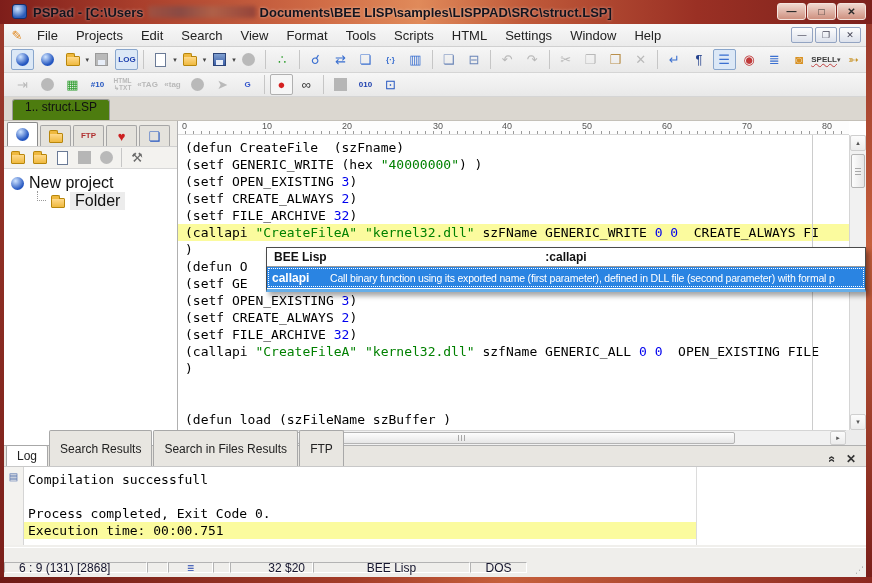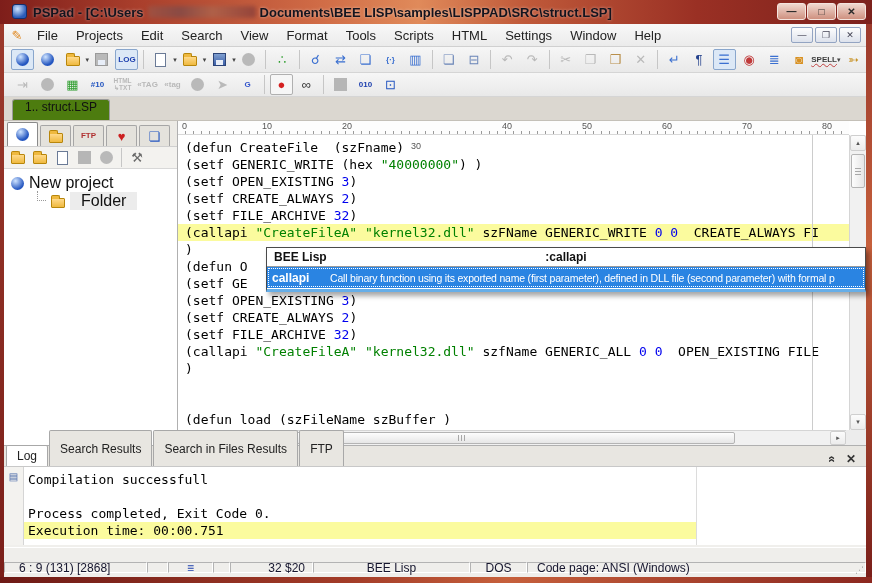--- a/index.html
+++ b/index.html
@@ -68,21 +68,21 @@
   .sbtabs .tbi{width:31px;min-width:31px;height:21px;border:1px solid #a6a6a6;border-bottom:none;
     border-radius:2px 2px 0 0;background:#e4e2dc;margin:0 1px}
   .sbtabs .tbi.active{background:#fff;height:24px;border-color:#8a8a8a}
   .sbtools{height:22px;display:flex;align-items:center;padding-left:3px;border-bottom:1px solid #d8d8d8;background:#f3f2ef}
   .sbtools .tbi{min-width:20px;height:18px}
   .tree{padding:5px 2px;font-size:16px;color:#111}
   .tree-item{display:flex;align-items:center;height:18px;gap:5px;padding-left:5px}
   .tree-item.child{padding-left:20px}
   .tree-elbow{width:9px;height:10px;border-left:1px dotted #999;border-bottom:1px dotted #999;margin:-8px 0 2px 11px}
   .tree-ball{width:13px;height:13px;border-radius:50%;background:radial-gradient(circle at 35% 30%,#cfe4ff,#2456c0 70%)}
-  .tree-label.sel{background:#ececec;padding:0 11px}
+  .tree-label.sel{background:#ececec;padding:0 5px}
 
   
   .editor{position:absolute;left:178px;top:121px;width:688px;height:324px;background:#fff}
   .ruler{position:absolute;left:0;top:0;right:17px;height:14px;background:#fdfdfd;border-bottom:1px solid #d8d8d8;
     background-image:repeating-linear-gradient(90deg,#9a9a9a 0 1px,transparent 1px 8px);
     background-size:100% 3px;background-position:7px 100%;background-repeat:no-repeat}
   .rnum{position:absolute;top:0;font-size:9px;color:#555;transform:translateX(-3px)}
   .code{position:absolute;left:0;top:14px;right:17px;bottom:15px;overflow:hidden;
     font-family:"DejaVu Sans Mono",monospace;font-size:13px;line-height:17px;padding-top:4px;color:#000}
   .cline{height:17px;white-space:pre;padding-left:7px}
@@ -397,21 +397,21 @@
       <span class="tree-label sel">Folder</span>
     </div>
   </div>
 </div>
 
 <div class="editor">
   <div class="ruler">
       <span class="rnum" style="left: 7px;">0</span>
       <span class="rnum" style="left: 87px;">10</span>
       <span class="rnum" style="left: 167px;">20</span>
-      <span class="rnum" style="left: 236px; margin-top: 20px;">30</span>
+      <span class="rnum" style="left: 258px;">30</span>
       <span class="rnum" style="left: 327px;">40</span>
       <span class="rnum" style="left: 407px;">50</span>
       <span class="rnum" style="left: 487px;">60</span>
       <span class="rnum" style="left: 567px;">70</span>
       <span class="rnum" style="left: 647px;">80</span>
     </div>
   <div class="code">
       <div class="cline"><span class="tk-t">(</span><span class="tk-k">defun</span><span class="tk-t"> CreateFile  (szFname)</span></div>
       <div class="cline"><span class="tk-t">(</span><span class="tk-k">setf</span><span class="tk-t"> GENERIC_WRITE (hex </span><span class="tk-s">"40000000"</span><span class="tk-t">) )</span></div>
       <div class="cline"><span class="tk-t">(</span><span class="tk-k">setf</span><span class="tk-t"> OPEN_EXISTING </span><span class="tk-n">3</span><span class="tk-t">)</span></div>
@@ -479,19 +479,18 @@
 </div>
 
 <div class="statusbar">
   <span class="scell sc0">6 : 9  (131)  [2868]</span>
   <span class="scell sc1"></span>
   <span class="scell sc2">≡</span>
   <span class="scell sc3"></span>
   <span class="scell sc4">32 $20</span>
   <span class="scell sc5">BEE Lisp</span>
   <span class="scell sc6">DOS</span>
-  <span class="scell sc7">Code page: ANSI (Windows)</span>
   <span class="grip">⋰</span>
 </div>
 
 <div class="frame-left"></div>
 <div class="frame-right"></div>
 <div class="frame-bottom"></div>
 
 </body></html>

